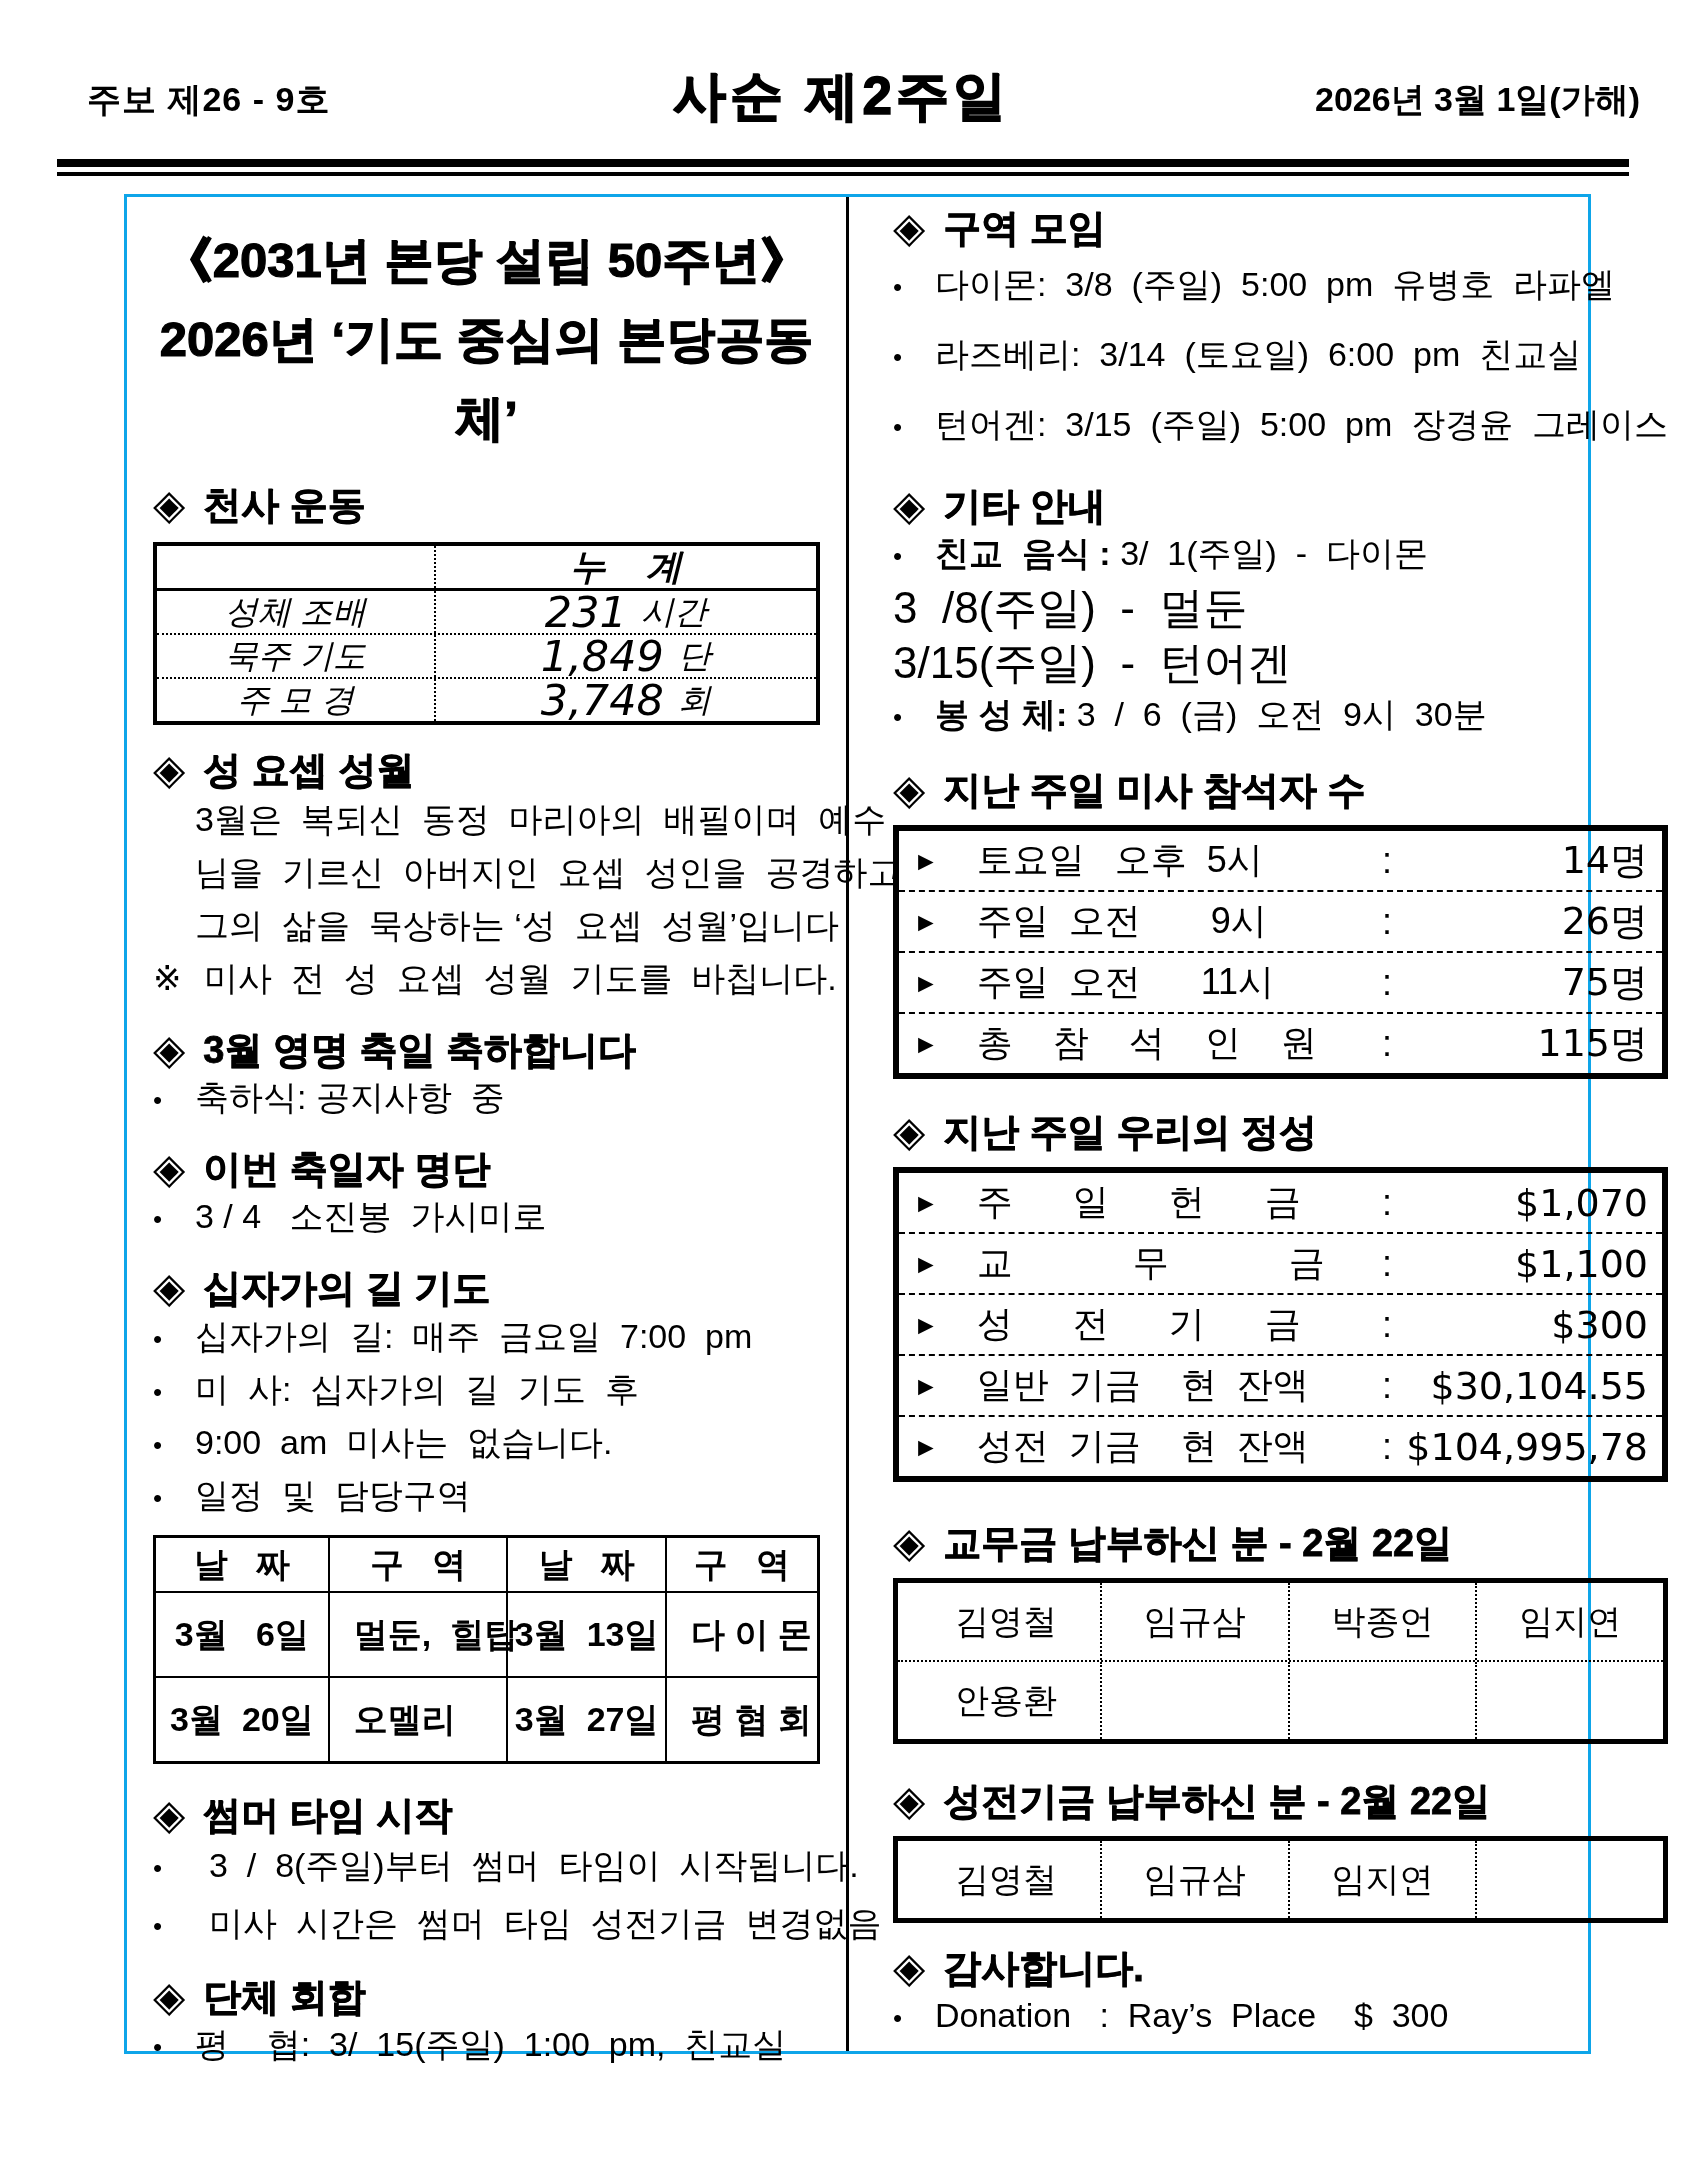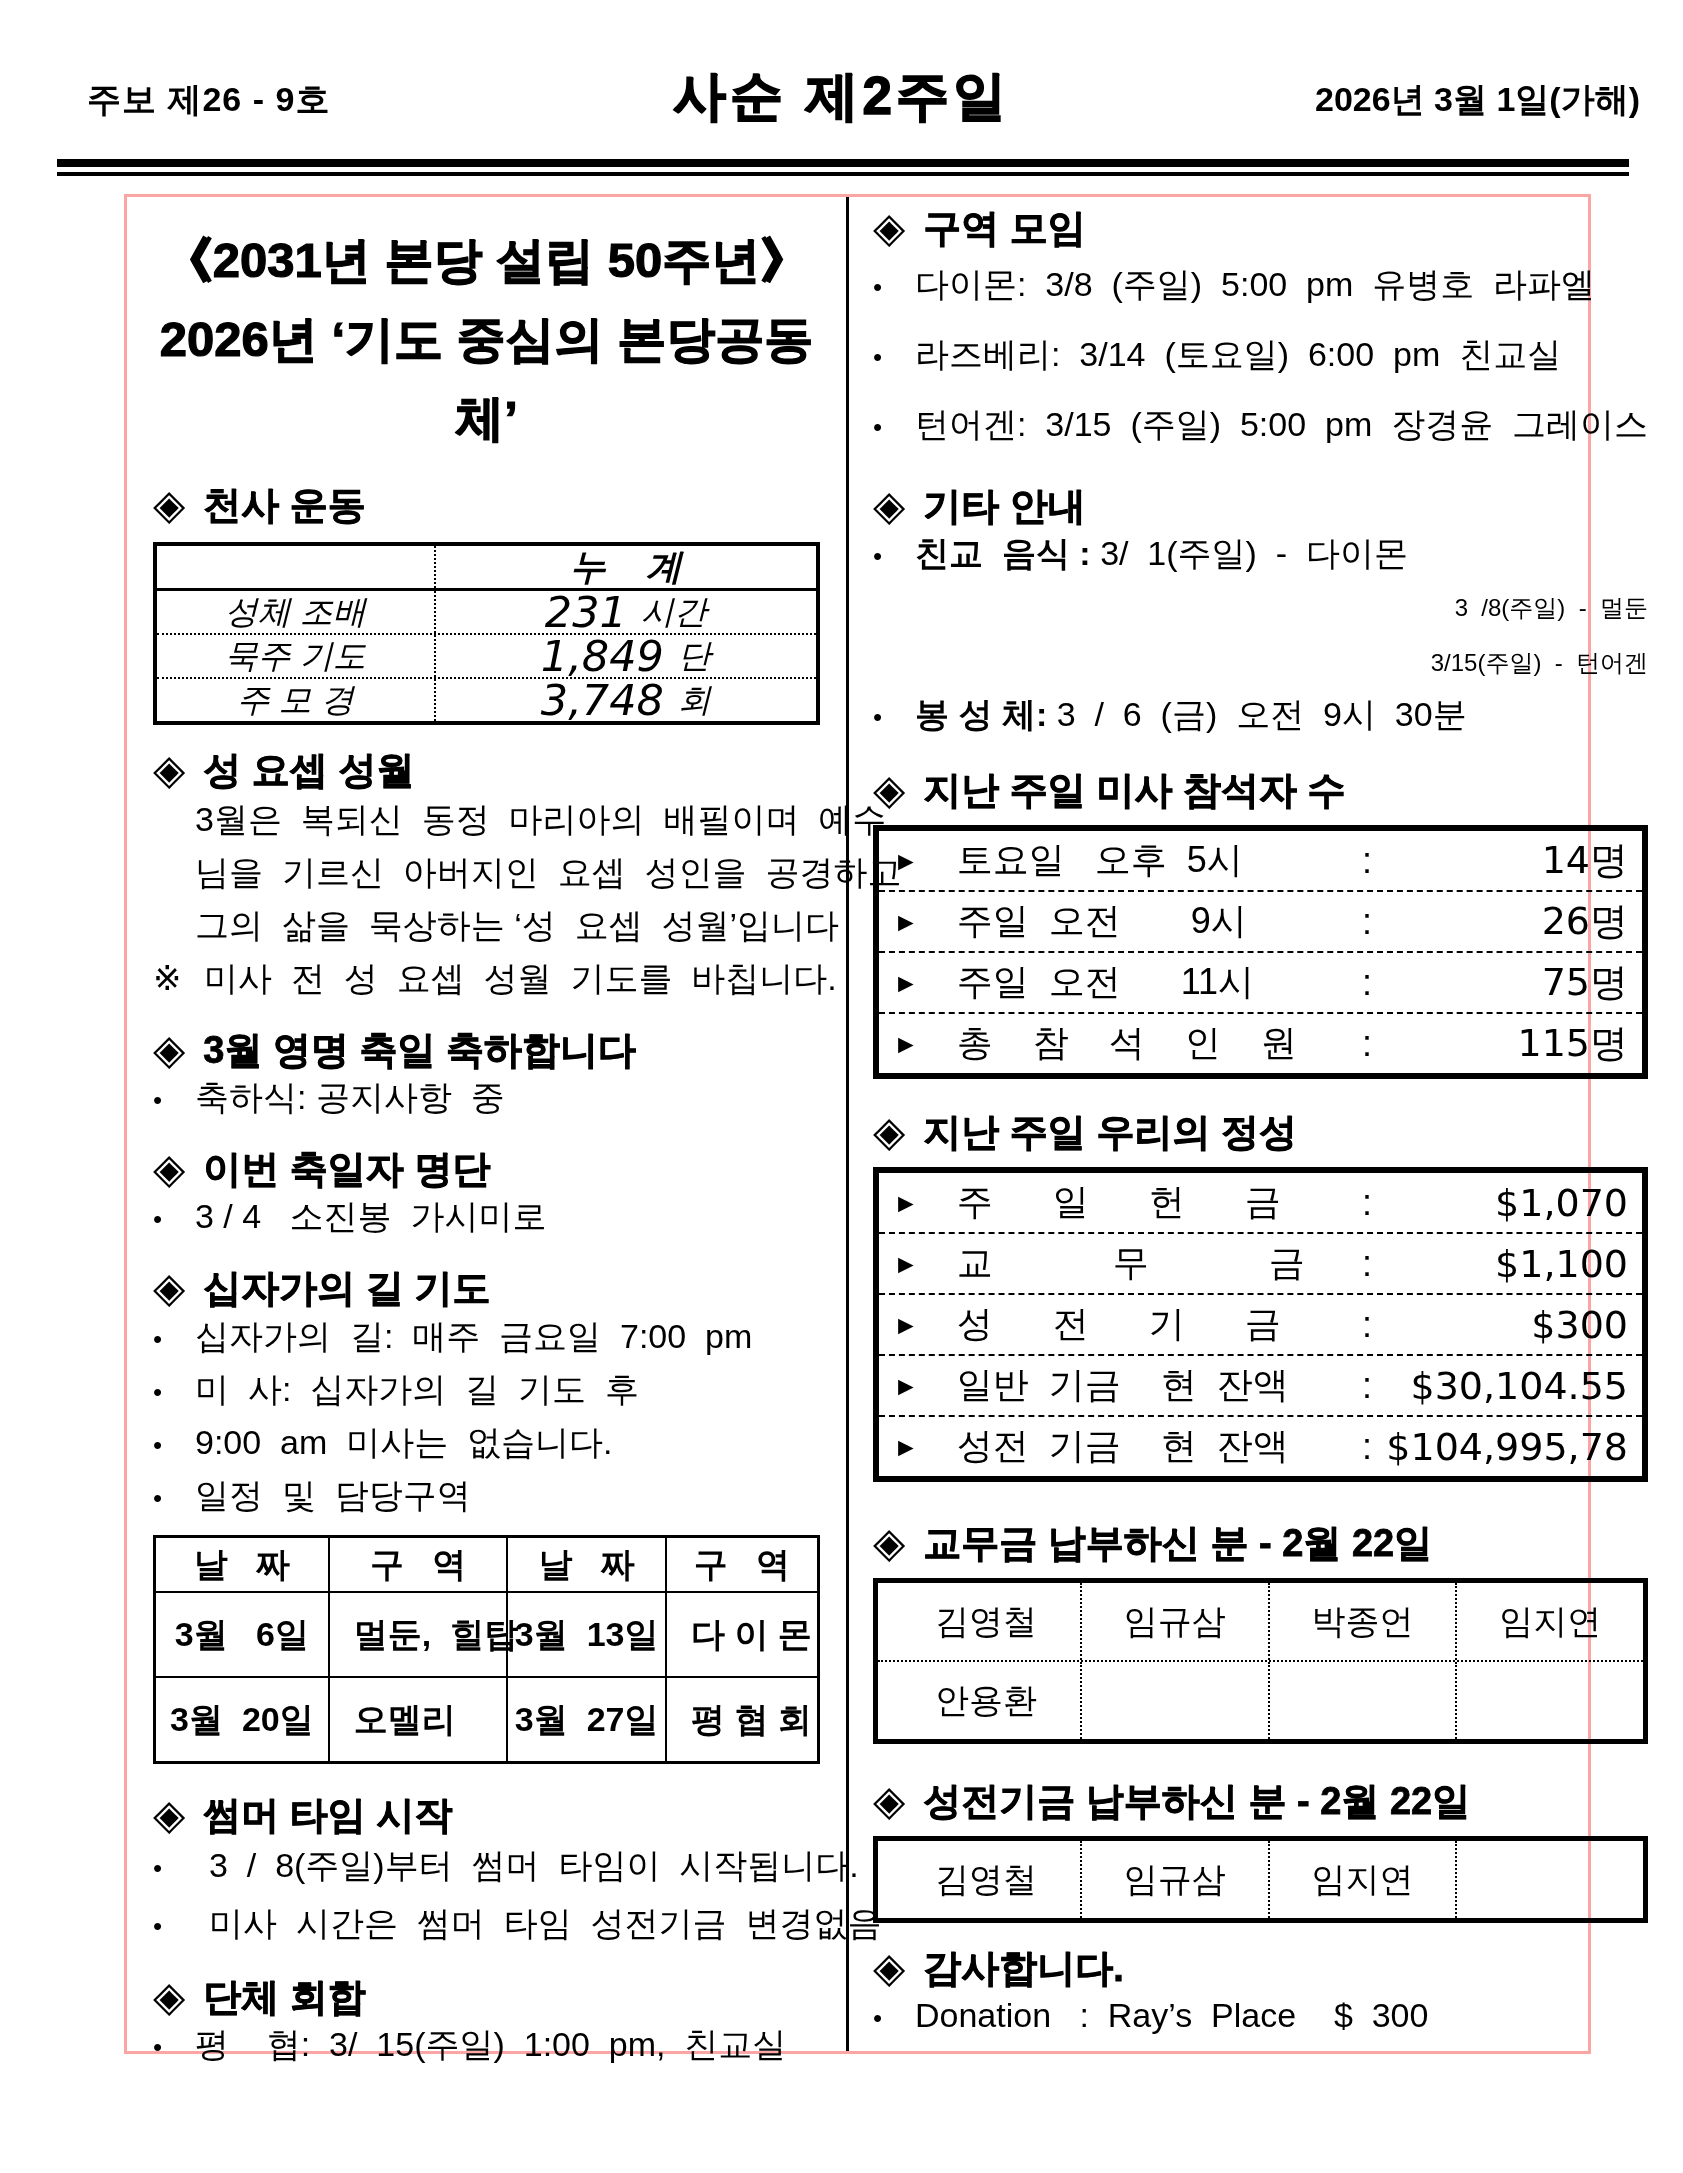--- a/index.html
+++ b/index.html
@@ -10,39 +10,39 @@
   }
   
   .hdr-issue{position:absolute;left:87px;top:77px;font-size:34px;font-weight:bold;letter-spacing:1px;}
   .hdr-title{position:absolute;left:0;right:0;top:61px;text-align:center;
     font-size:53px;font-weight:bold;letter-spacing:4px;-webkit-text-stroke:1.6px #000;}
   .hdr-date{position:absolute;right:43px;top:77px;font-size:34px;font-weight:bold;}
   .hdr-rule{position:absolute;left:57px;right:54px;top:159px;height:5px;
     border-top:8px solid #000;border-bottom:4px solid #000;}
   
   .frame{position:absolute;left:124px;right:92px;top:194px;bottom:119px;
-    border:3px solid #fca5a5;display:flex;}
+    border:3px solid #0ea5e9;display:flex;gap:20px;}
   .col-left{width:722px;border-right:3px solid #000;box-sizing:border-box;
     padding:0 26px 0 26px;}
   .col-right{flex:1;box-sizing:border-box;padding:0 26px 0 24px;}
   .pre{white-space:pre;}
   
   .banner{margin-top:24px;text-align:center;font-weight:bold;font-size:49px;
     line-height:79px;-webkit-text-stroke:1.2px #000;}
   .sec{display:flex;align-items:center;font-weight:bold;font-size:38px;
     -webkit-text-stroke:0.8px #000;line-height:46px;}
   .dia{font-size:42px;margin-right:18px;-webkit-text-stroke:0;line-height:46px;}
   .bullet-line{display:flex;align-items:baseline;font-size:34px;line-height:48px;}
   .b{width:42px;text-align:left;font-size:26px;flex:none;}
   .indent{padding-left:14px;}
   .para-line{font-size:34px;line-height:53px;padding-left:42px;white-space:pre;}
   .note-line{display:flex;align-items:baseline;font-size:34px;line-height:53px;}
   .note-mark{width:51px;font-size:34px;flex:none;}
   .bold{font-weight:bold;}
-  .cont{margin-left:354px;font-size:24px;line-height:55px;white-space:pre;text-align:right;}
+  .cont{font-size:44px;line-height:55px;white-space:pre;}
   
   .angel{border:4px solid #000;margin-top:14px;}
   .a-row{display:grid;grid-template-columns:42% 58%;}
   .a-row + .a-row{border-top:2px dotted #000;}
   .a-row.first-data{border-top:3px solid #000;}
   .a-cell{display:flex;align-items:center;justify-content:center;height:42px;font-style:italic;}
   .a-val{border-left:2px dotted #000;}
   .a-head-label{font-weight:bold;font-size:36px;}
   .a-label{font-size:33px;}
   .num{font-size:43px;font-family:"DejaVu Sans",sans-serif;}

